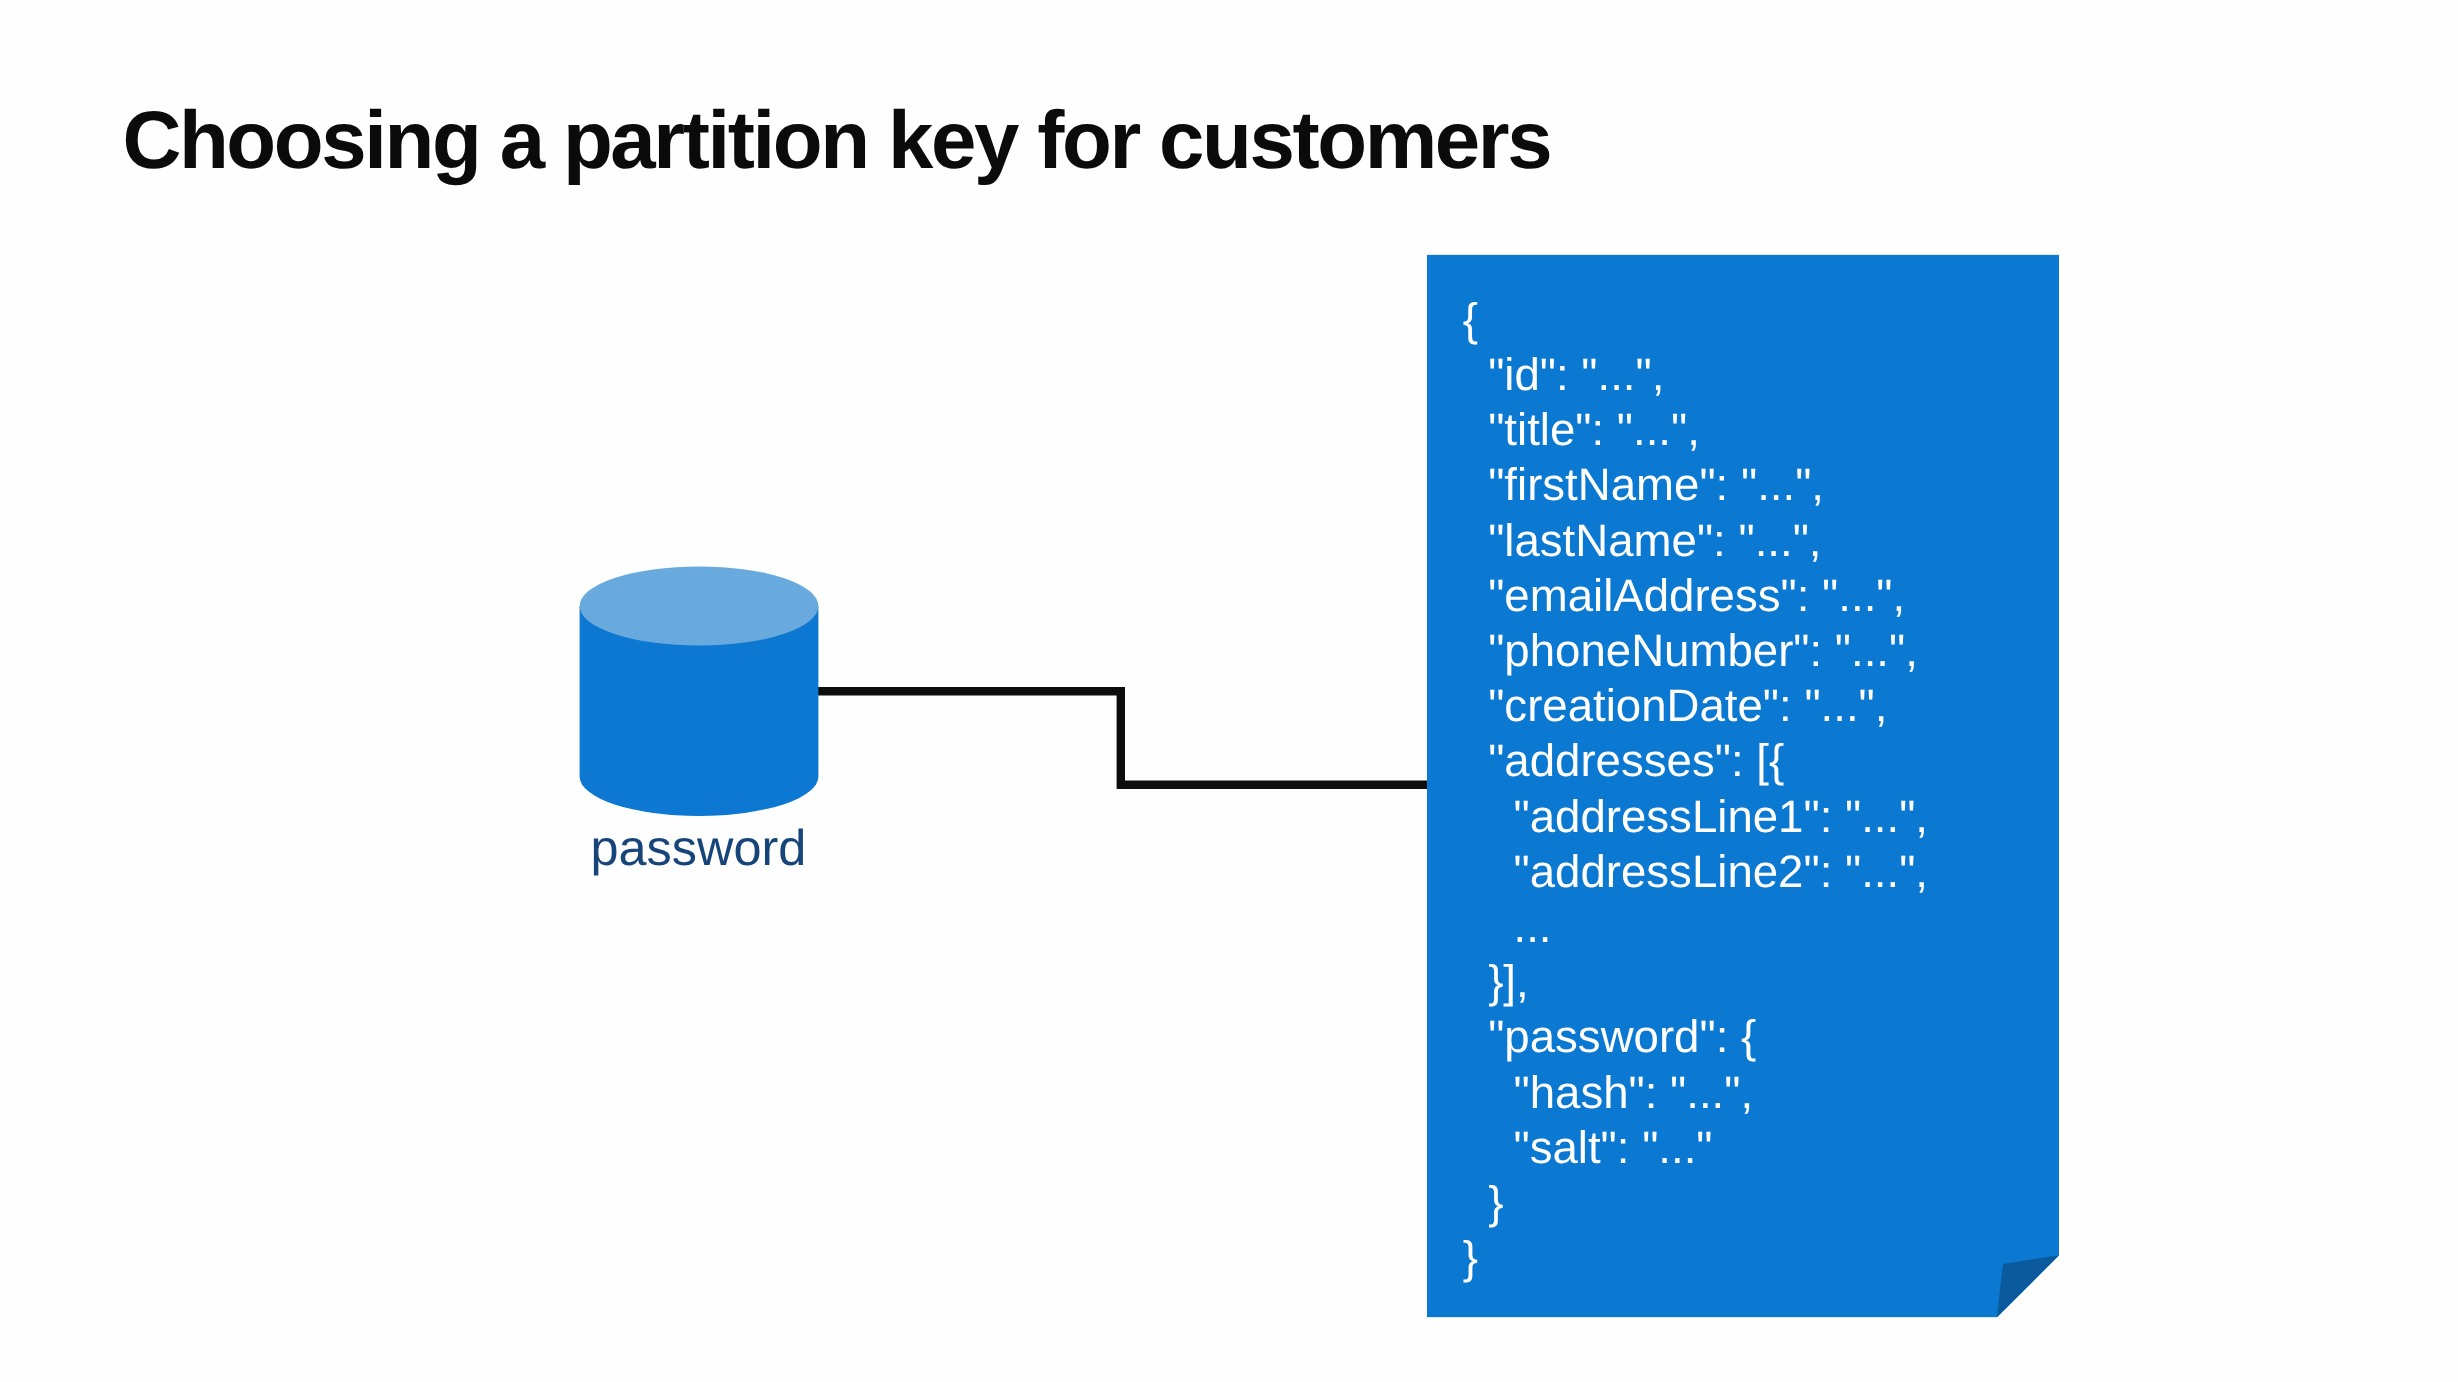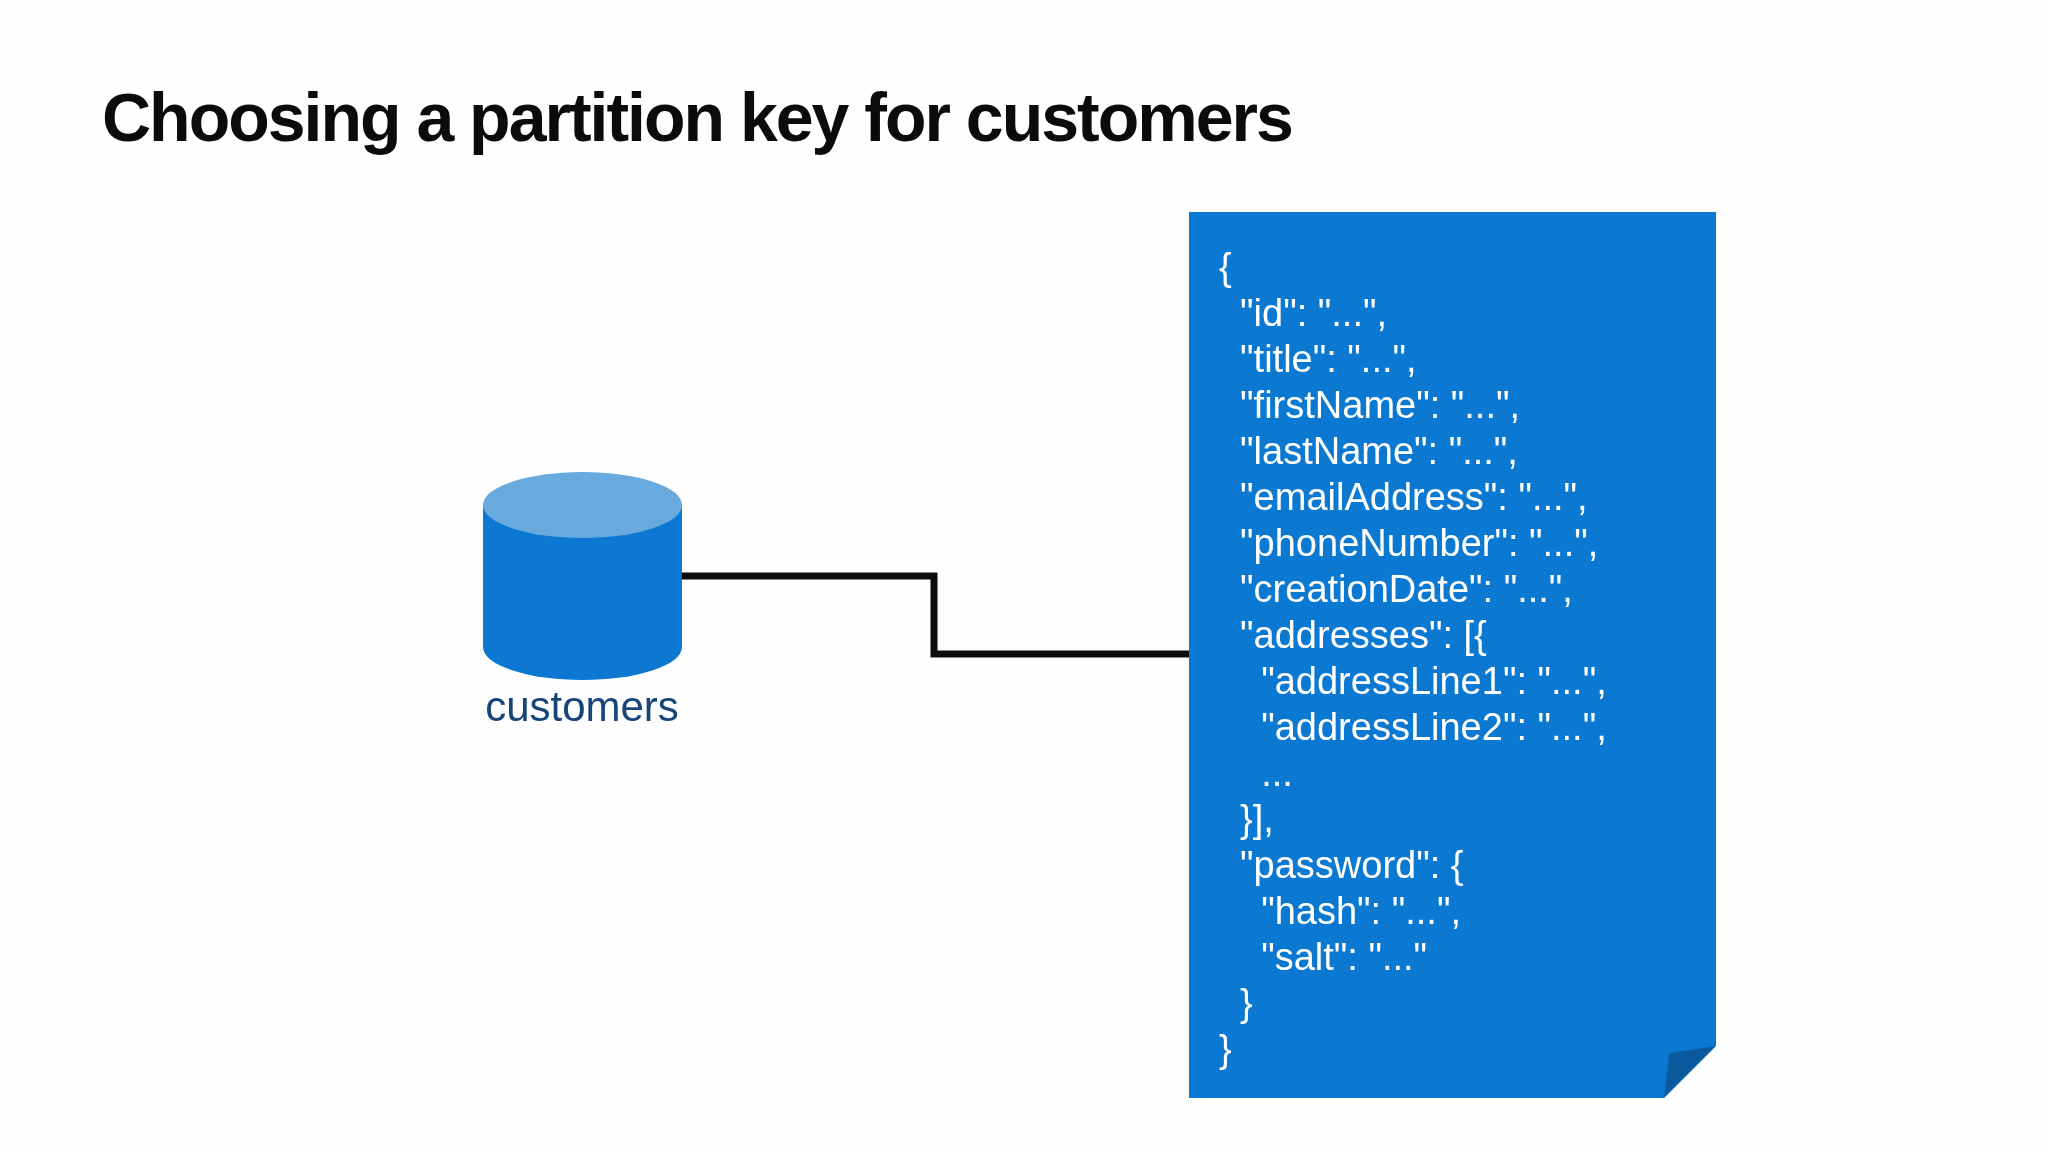--- a/index.html
+++ b/index.html
@@ -91,21 +91,21 @@
 
     <polyline class="connector" points="679,576 934,576 934,654 1192,654"></polyline>
 
     <g>
       <path class="cylinder-body" d="M483 505 H682 V647 A99.5 33 0 0 1 483 647 Z"></path>
       <ellipse class="cylinder-top" cx="582.5" cy="505" rx="99.5" ry="33"></ellipse>
     </g>
   </svg>
 
   <div class="db-label">
-    <div>customers</div>
+    <div>password</div>
   </div>
 
   <div class="doc-card">
     <pre class="json-code">{
   "id": "...",
   "title": "...",
   "firstName": "...",
   "lastName": "...",
   "emailAddress": "...",
   "phoneNumber": "...",

